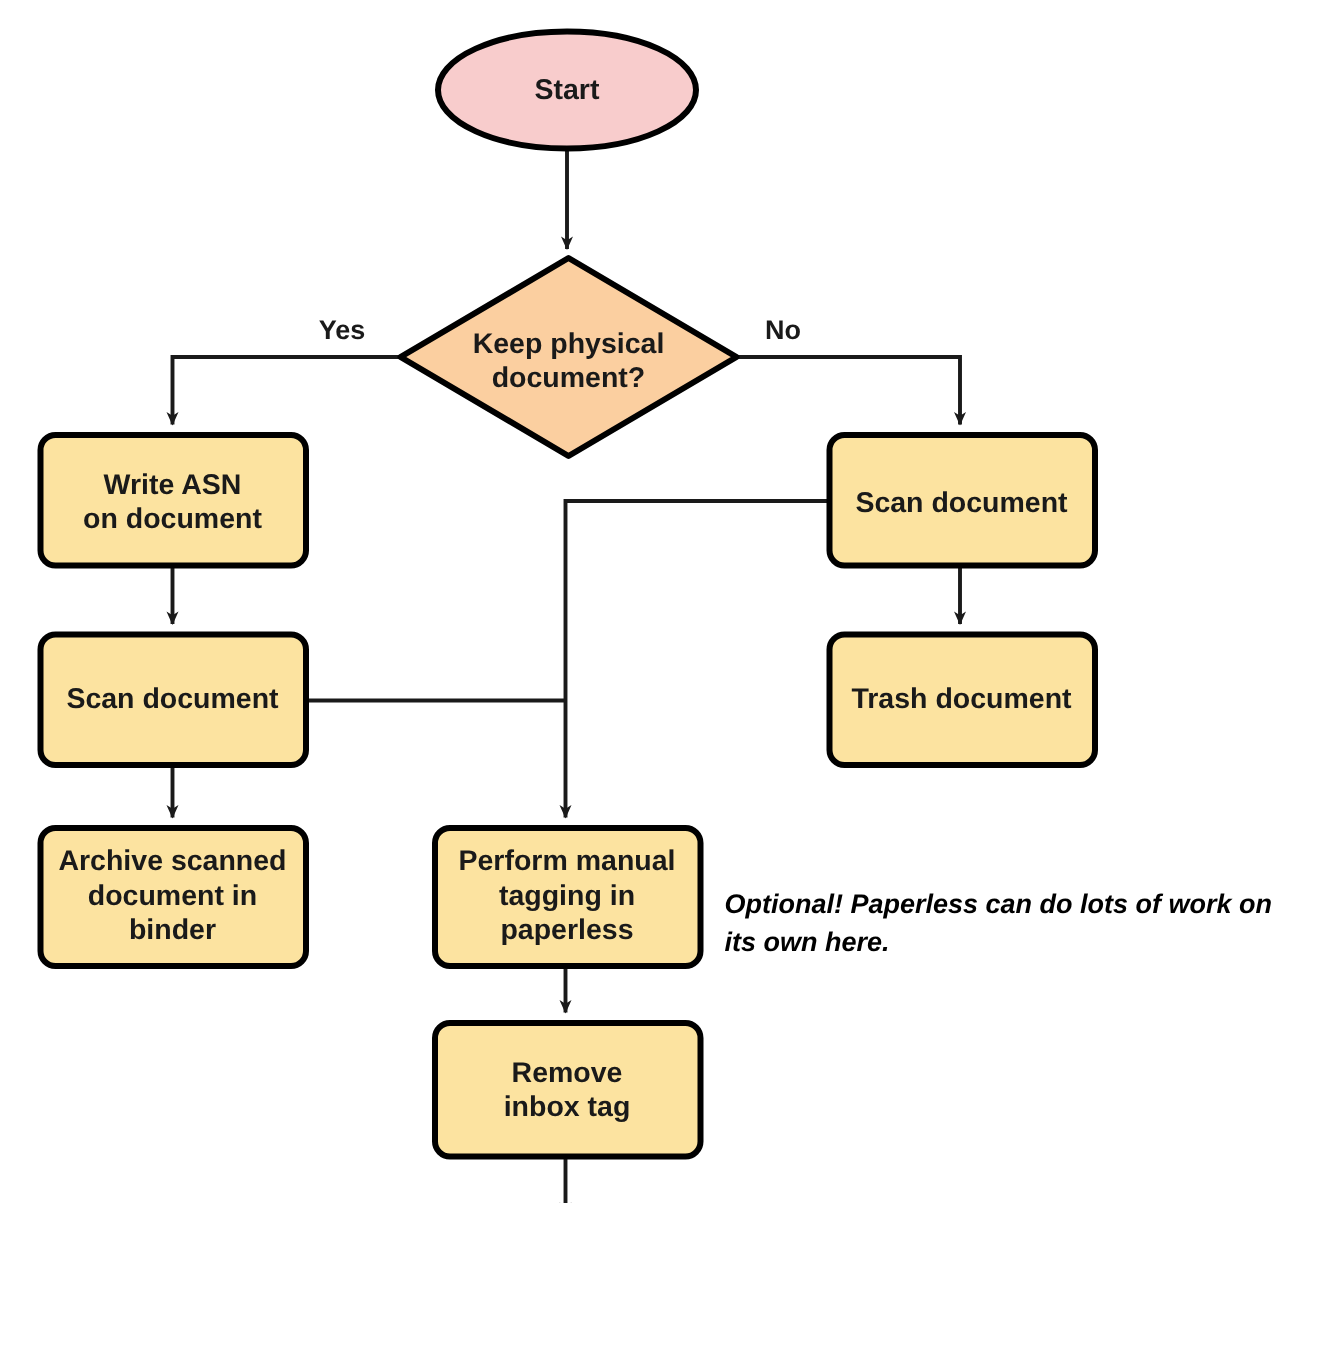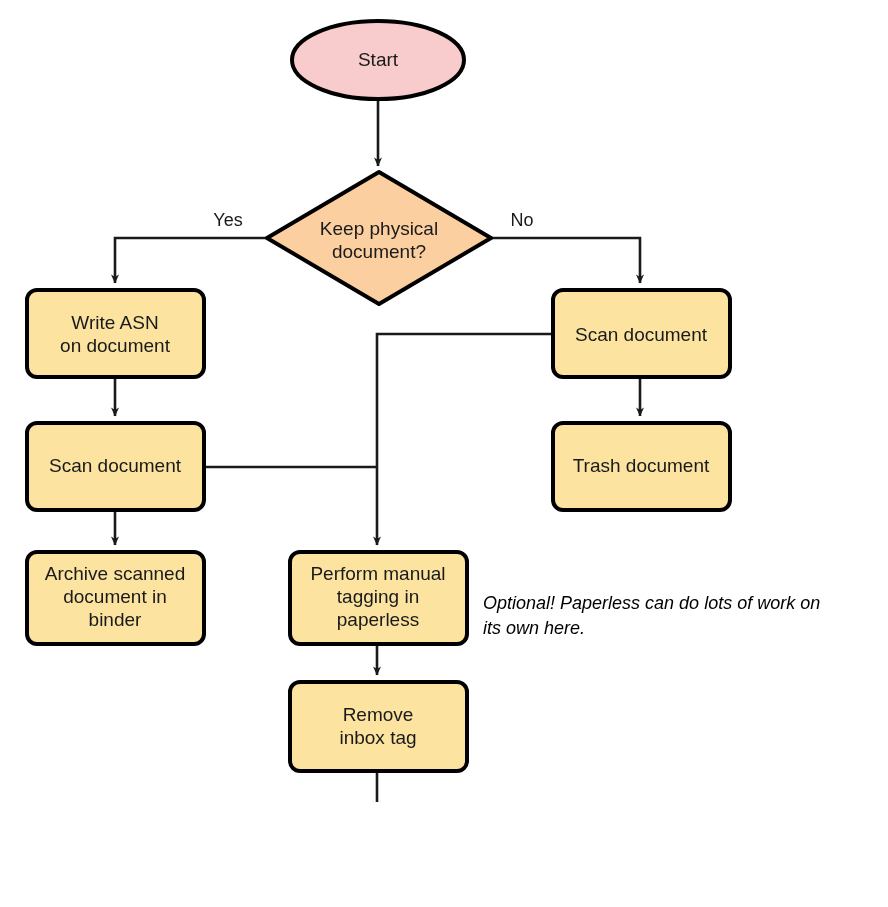--- a/index.html
+++ b/index.html
@@ -11,20 +11,21 @@
   body {
     font-family: "Liberation Sans", sans-serif;
     -webkit-font-smoothing: antialiased;
   }
   #canvas {
     position: relative;
     width: 888px;
     height: 802px;
     background: #ffffff;
     overflow: hidden;
+    font-weight: bold;
   }
   #diagram-svg {
     position: absolute;
     top: 0;
     left: 0;
     width: 888px;
     height: 907px;
   }
   .shape-label {
     font-family: "Liberation Sans", sans-serif;

